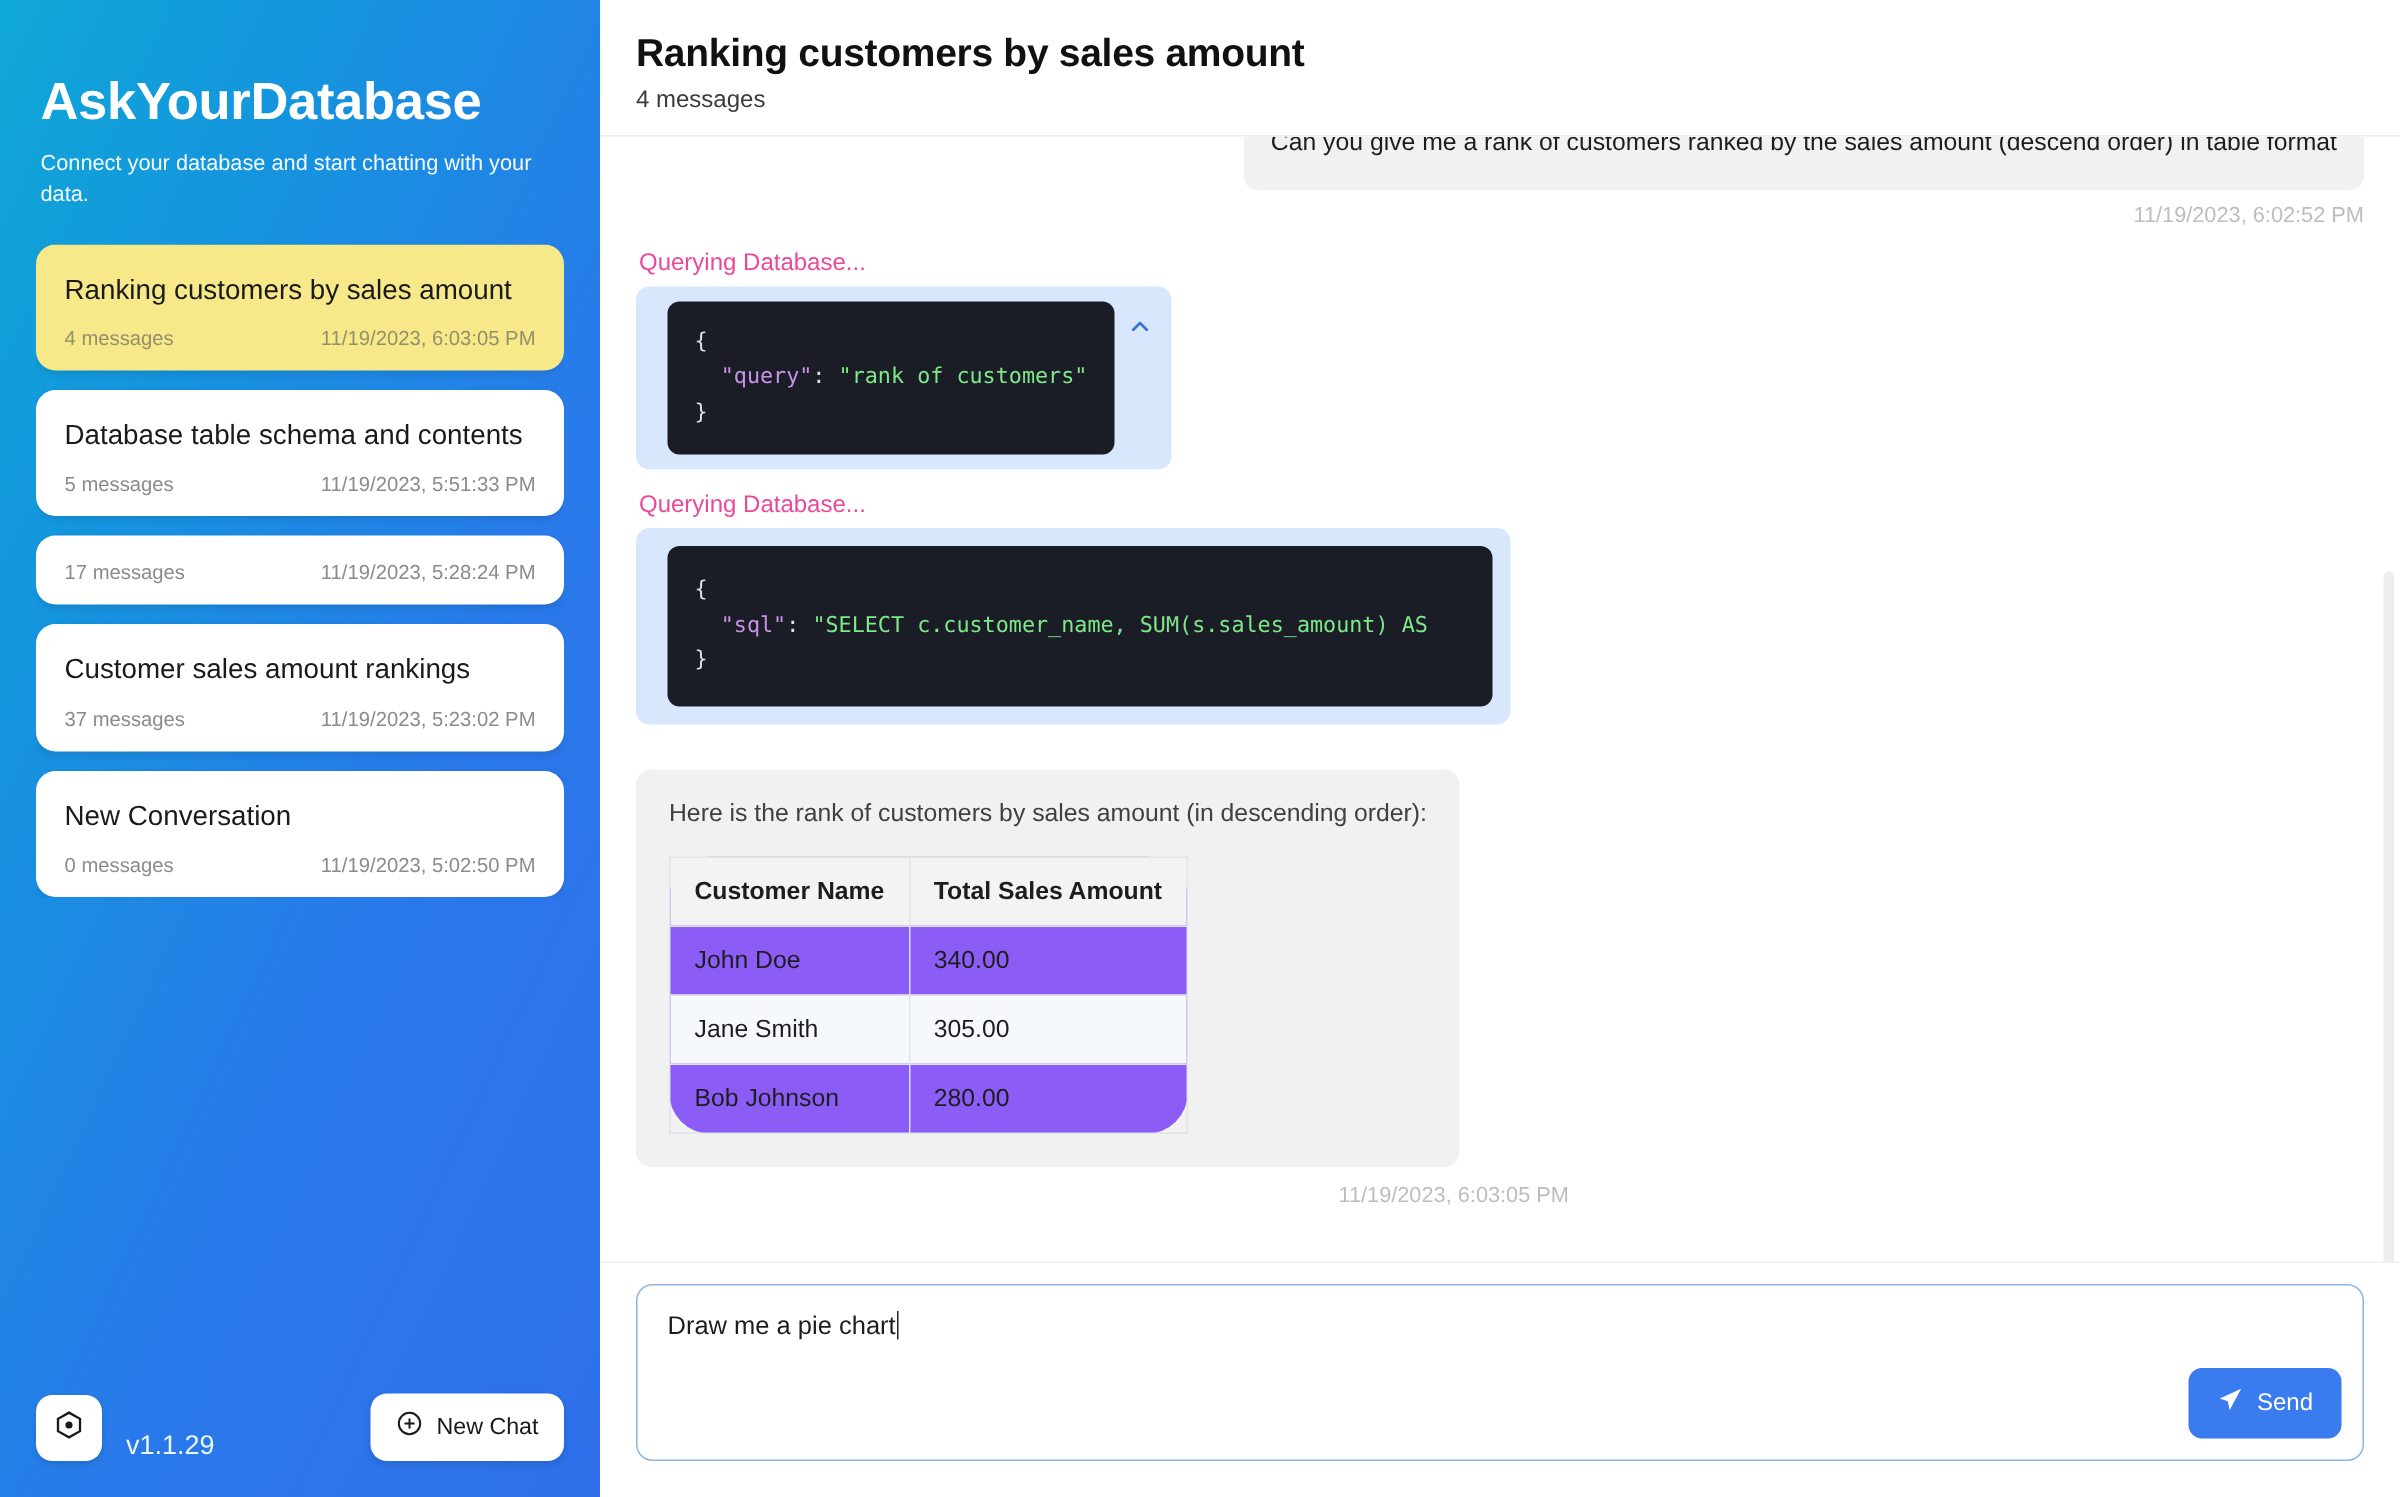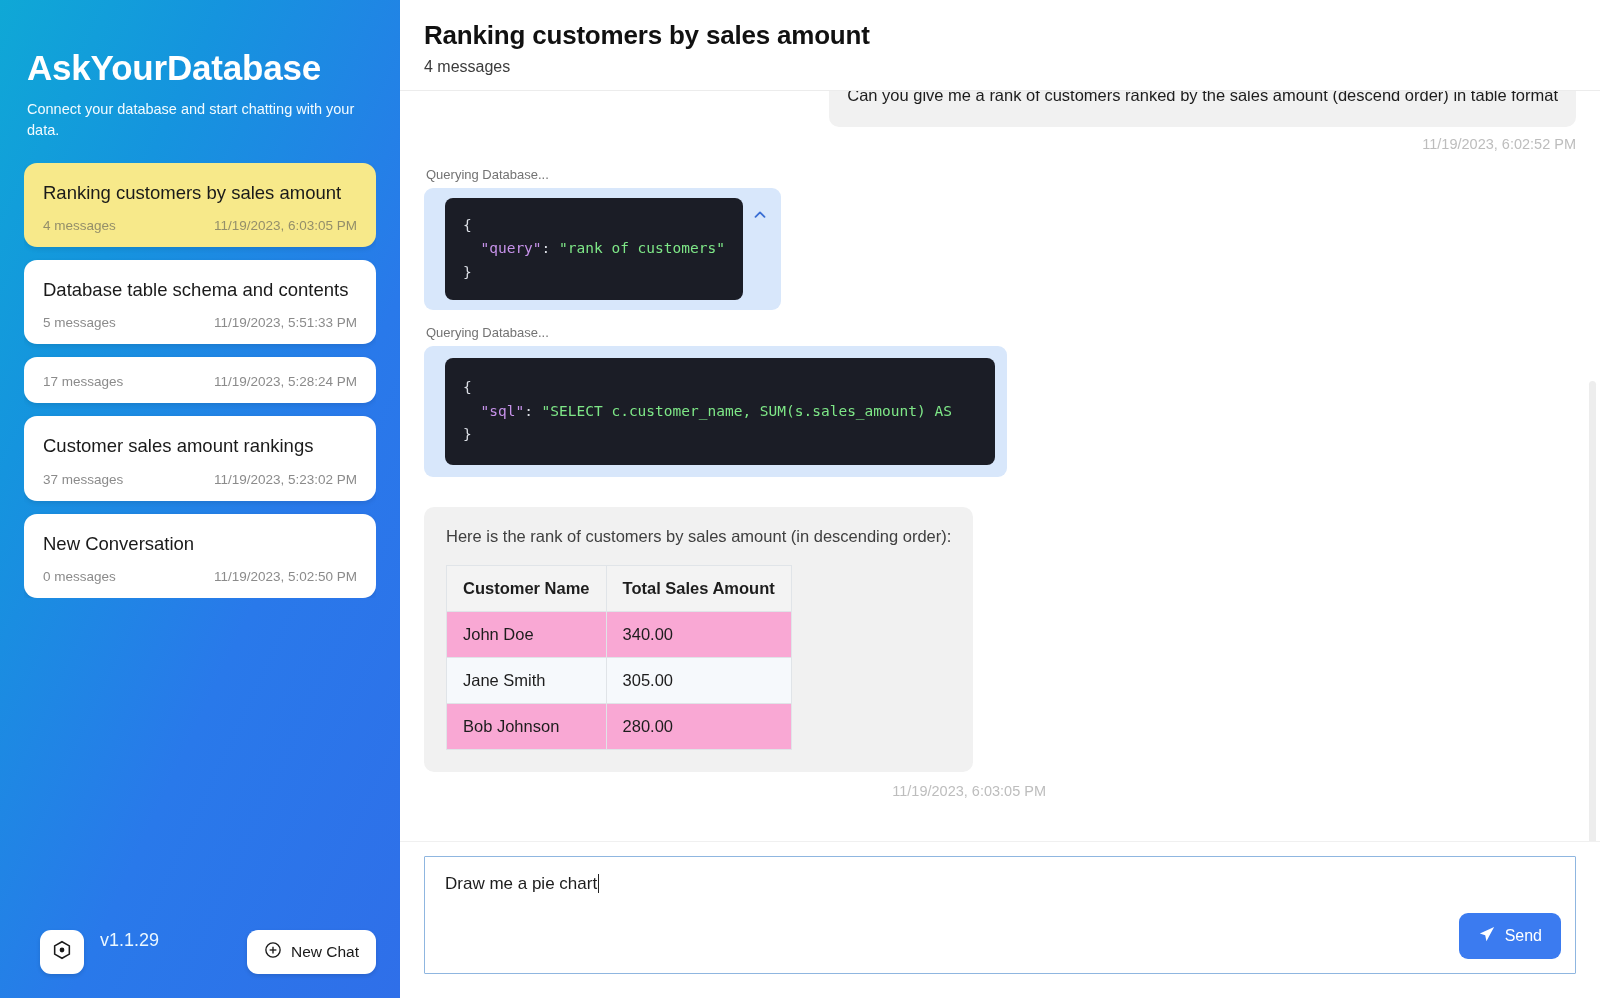--- a/index.html
+++ b/index.html
@@ -66,24 +66,24 @@
     display: flex;
     justify-content: space-between;
     align-items: center;
     font-size: 13.5px;
     color: #8b8b8b;
   }
   .conv-item.active .conv-meta { color: #948f6a; }
 
   .sidebar-footer {
     position: absolute;
-    left: 40px; right: 24px;
+    left: 24px; right: 24px;
     bottom: 24px;
     display: flex;
-    align-items: flex-start;
+    align-items: flex-end;
     gap: 16px;
   }
   .settings-btn {
     width: 44px; height: 44px;
     background: #ffffff;
     border-radius: 11px;
     display: flex; align-items: center; justify-content: center;
     box-shadow: 0 2px 4px rgba(0,0,0,0.12);
     cursor: pointer;
     flex: 0 0 auto;
@@ -163,22 +163,22 @@
   .user-clip .bubble-user {
     margin-top: -18px;
   }
   .timestamp {
     font-size: 14.5px;
     color: #bdbdbd;
     margin-top: 9px;
   }
 
   .querying-label {
-    font-size: 13px;
-    color: #737373;
+    font-size: 16px;
+    color: #ec4899;
     margin: 15px 0 6px 2px;
   }
   .code-wrap {
     background: #d8e7fb;
     border-radius: 9px;
     padding: 10px 12px 10px 21px;
     display: inline-flex;
     align-items: flex-start;
     gap: 8px;
     max-width: 100%;
@@ -209,21 +209,22 @@
     max-width: 622px;
     margin-top: 30px;
   }
   .bot-intro {
     font-size: 16.5px;
     color: #404040;
     margin-bottom: 19px;
   }
   table.result {
     border-collapse: collapse;
-    background: #f9a8d4;
+    background: #8b5cf6;
+    border-radius: 28px;
   }
   table.result th, table.result td {
     border: 1px solid #e0e4e8;
     text-align: left;
     padding: 13px 16px;
     font-size: 16.5px;
     color: #1d1d1d;
     white-space: nowrap;
   }
   table.result th { font-weight: bold; background: #f3f3f3; }
@@ -239,21 +240,21 @@
   
   .composer {
     flex: 0 0 auto;
     padding: 14px 24px 24px 24px;
     border-top: 1px solid #f0f0f0;
     background: #ffffff;
   }
   .composer-box {
     position: relative;
     border: 1px solid #8fb6e0;
-    border-radius: 1px;
+    border-radius: 11px;
     height: 118px;
     padding: 17px 20px;
   }
   .composer-text {
     font-size: 17px;
     color: #1d1d1d;
     display: inline;
   }
   .caret {
     display: inline-block;

